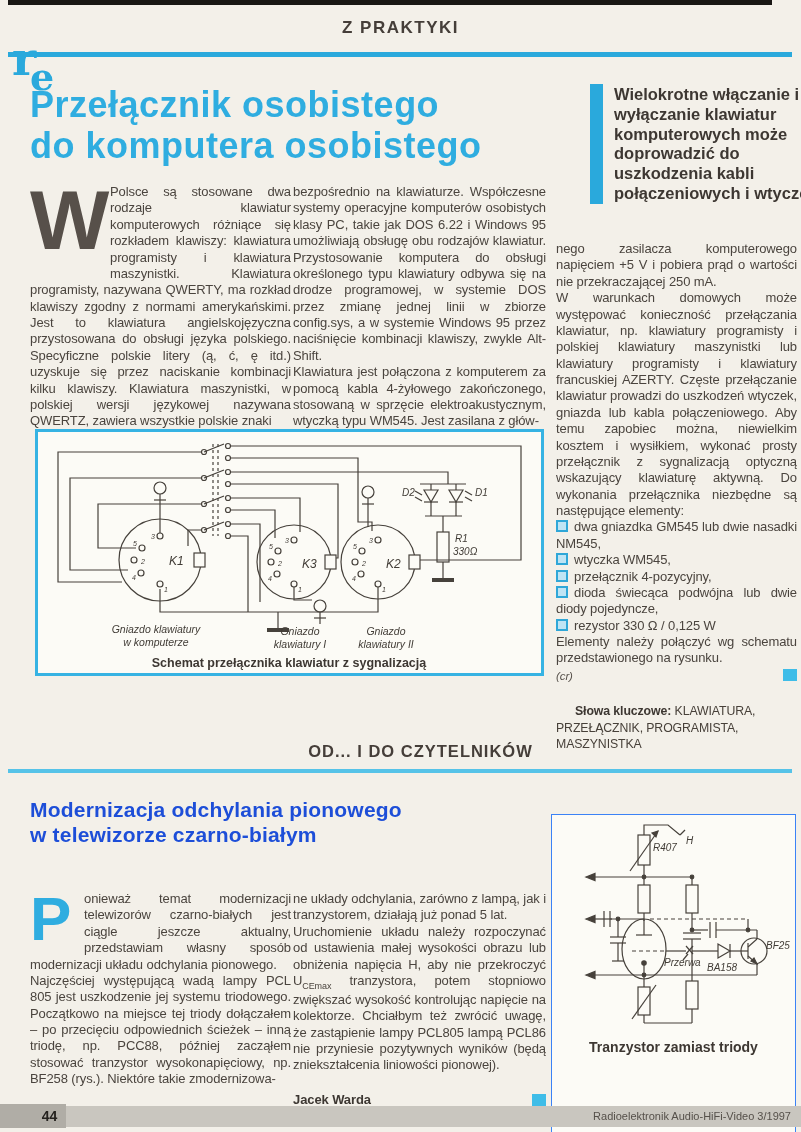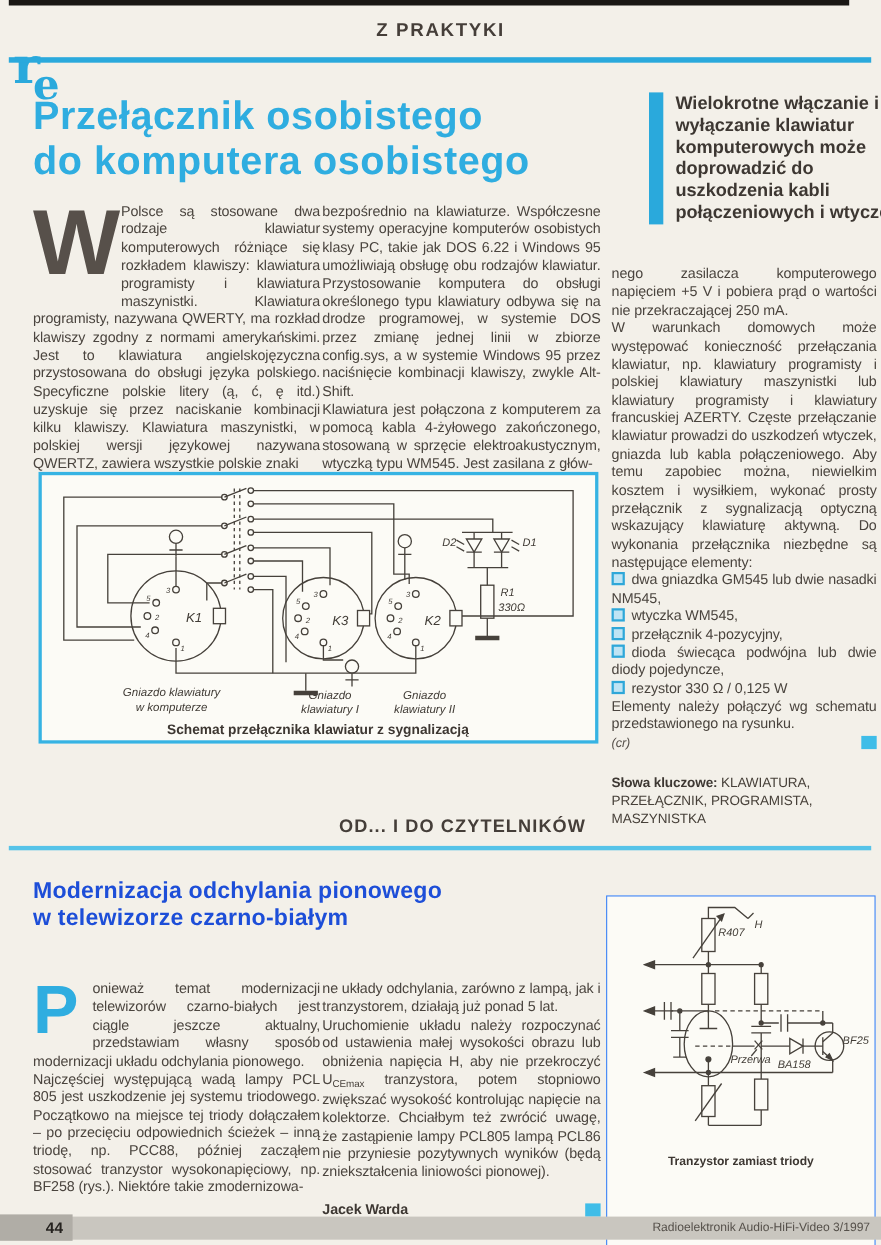--- a/index.html
+++ b/index.html
@@ -27,27 +27,27 @@
   .col-a1-2{left:293px;top:184px;width:253px;}
   .col-a1-3{left:556px;top:241px;width:241px;}
   .dropcap-w{float:left;width:74px;height:82px;font-size:84px;line-height:0.82;font-weight:bold;color:#57504a;margin:2px 6px 0 0;}
   .dropcap-p{float:left;width:48px;height:50px;font-size:62px;line-height:0.8;font-weight:bold;color:#2fade0;margin:3px 6px 0 0;}
   .bullet-row{margin:0;text-align:justify;}
   .bullet-sq{display:inline-block;width:8px;height:8px;border:2px solid #2fa7d8;background:#bfe4f4;margin-right:6px;vertical-align:-1px;}
   .sig-row{display:flex;justify-content:space-between;align-items:flex-start;margin-top:2px;}
   .sig{font-style:italic;font-size:11.5px;color:#56504a;}
   .end-sq{width:14px;height:12px;background:#3fbde8;}
   .keywords{margin-top:20px;font-size:12.3px;line-height:1.35;color:#474039;text-align:left;}
-  .keywords b{color:#3d3732;}
+  .keywords b{color:#3d3732;margin-left:19px;}
   
   .diagram1{position:absolute;left:35px;top:429px;width:509px;height:247px;background:#fcfbf6;
     border:3px solid #36b3e3;box-sizing:border-box;}
   .diagram2{position:absolute;left:551px;top:814px;width:245px;height:336px;background:#fcfbf6;
     border:1px solid #3b82f6;box-sizing:border-box;}
-  .diag2-caption{text-align:center;font-weight:bold;font-size:11px;color:#3d3732;margin-top:13px;}
+  .diag2-caption{text-align:center;font-weight:bold;font-size:14px;color:#3d3732;margin-top:2px;}
   svg{display:block;}
   svg text{font-family:"Liberation Sans",sans-serif;}
   .sch{stroke:#46413b;fill:none;stroke-width:1.2;}
   .schT{fill:#413c36;font-style:italic;}
   
   .section2-label{position:absolute;left:0;top:742px;width:100%;text-align:center;
     font-weight:bold;font-size:16.5px;letter-spacing:1px;color:#453e39;padding-left:20px;}
   .section2-rule{position:absolute;left:8px;top:769px;width:784px;height:4px;background:#56c3e8;}
   .a2-title{position:absolute;left:30px;top:798px;width:525px;
     font-weight:bold;font-size:21px;line-height:1.17;color:#1d4ed8;letter-spacing:0.2px;}

